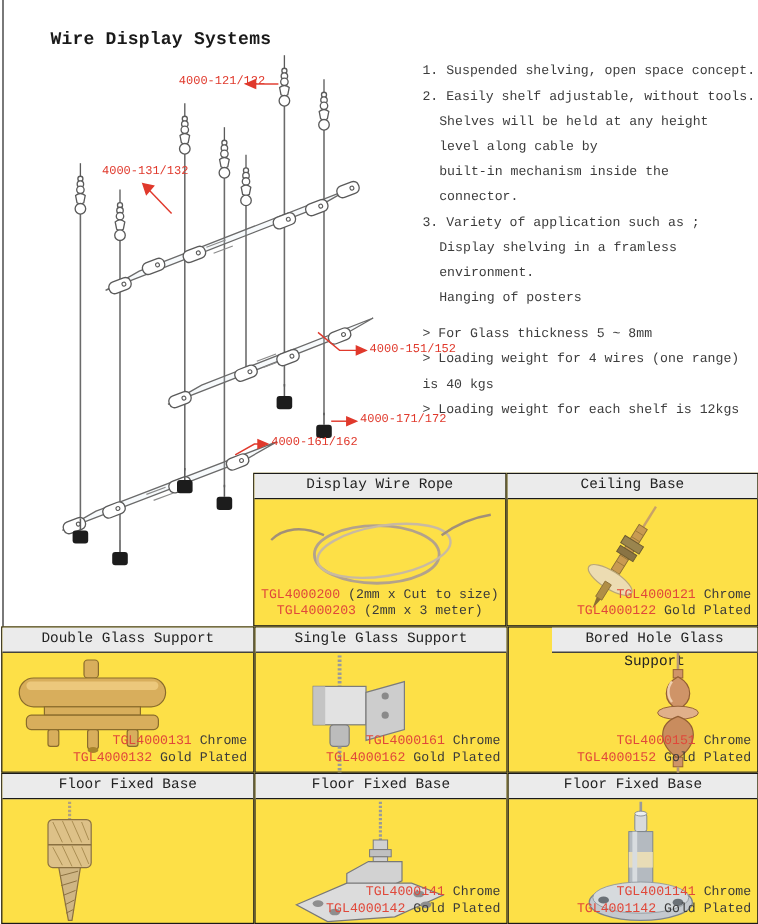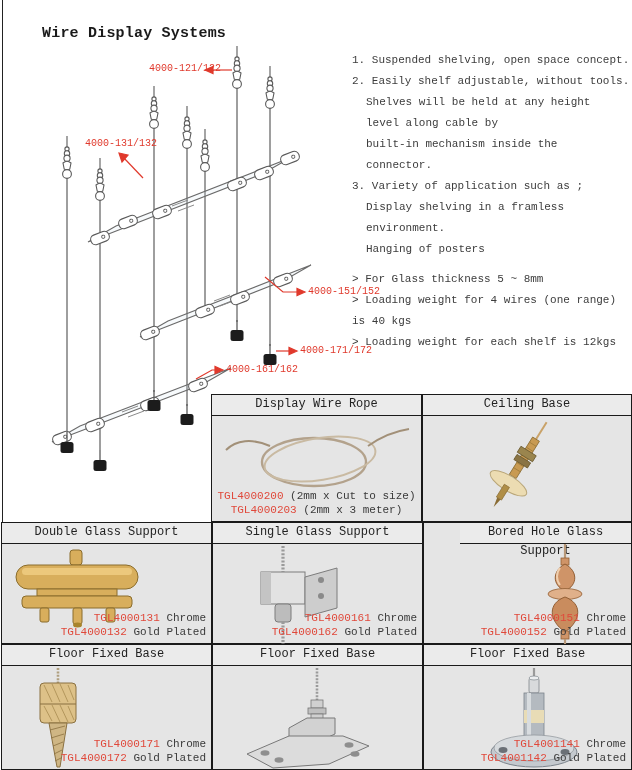--- a/index.html
+++ b/index.html
@@ -10,21 +10,21 @@
   
   .features{position:absolute;left:352px;top:50px;width:278px;font-size:11px;line-height:21px;color:#3c3c3c;}
   .features .cont{padding-left:14px;}
   .features .bullets{margin-top:9px;}
   
   .dlabel{position:absolute;font-size:10px;color:#e0392c;white-space:nowrap;}
   
   #illu{position:absolute;left:0;top:0;width:632px;height:770px;}
   
   .trow{position:absolute;display:flex;}
-  .cell{position:relative;background:#e5e5e5;border:1px solid #1a1a1a;box-sizing:border-box;}
+  .cell{position:relative;background:#fde047;border:1px solid #1a1a1a;box-sizing:border-box;}
   .cell .hdr{height:20px;line-height:19px;text-align:center;background:#ebebeb;
              border-bottom:1px solid #1a1a1a;font-size:12px;color:#222;}
   .cell .body{position:relative;width:100%;height:calc(100% - 20px);}
   .pimg{position:absolute;}
   .ptext{position:absolute;right:5px;bottom:5px;text-align:right;font-size:11px;line-height:14px;white-space:nowrap;}
   .ptext.center{left:0;right:0;text-align:center;}
   .code{color:#e0483a;}
   .desc{color:#3a3a3a;}
 </style>
 </head>
@@ -176,20 +176,24 @@
               <line x1="51" y1="46" x2="59" y2="46"></line>
                 <line x1="51" y1="52" x2="59" y2="52"></line>
             </g>
             <rect x="46" y="30" width="18" height="7" fill="#9a854e" stroke="#6b5a30" stroke-width="0.8"></rect>
             <rect x="47" y="39" width="16" height="6" fill="#8a7444" stroke="#6b5a30" stroke-width="0.8"></rect>
             <ellipse cx="55" cy="68" rx="21" ry="7.5" fill="#ecdcb2" stroke="#b9a678"></ellipse>
             <rect x="52" y="71" width="6" height="15" fill="#b08e46" stroke="#8a6c34" stroke-width="0.7"></rect>
             <polygon points="53,86 57,86 55,96" fill="#8a6c34"></polygon>
           </g>
         </svg>
+        <div class="ptext">
+          <div><span class="code">TGL4000121</span><span class="desc"> Chrome</span></div>
+          <div><span class="code">TGL4000122</span><span class="desc"> Gold Plated</span></div>
+        </div>
       </div>
     </div>
   </div>
 
   <div class="trow" style="left:1px;top:522px;width:631px;height:122px;">
     <div class="cell" style="width:211px;">
       <div class="hdr">Double Glass Support</div>
       <div class="body">
         <svg class="pimg" style="left:8px;top:4px;" width="135" height="92" viewBox="0 0 135 92">
           <g fill="#d8ae5c" stroke="#8a6c2c" stroke-width="1">
@@ -270,41 +274,41 @@
           <line x1="16" y1="36" x2="52" y2="36" stroke="#8a7040" stroke-width="1.2"></line>
           <path d="M25 55 L43 55 L36 99 L33 99 Z" fill="#cfb684" stroke="#8a7040"></path>
           <g stroke="#8a7040" stroke-width="0.8">
             <line x1="26" y1="62" x2="41" y2="58"></line>
               <line x1="27" y1="70" x2="40" y2="66"></line>
             <line x1="29" y1="78" x2="39" y2="74"></line>
               <line x1="30" y1="86" x2="38" y2="82"></line>
             <line x1="31" y1="93" x2="37" y2="90"></line>
           </g>
         </svg>
-        <div class="ptext">
-          <div><span class="code">TGL4000171</span><span class="desc"> Chrome</span></div>
-          <div><span class="code">TGL4000172</span><span class="desc"> Gold Plated</span></div>
-        </div>
       </div>
     </div>
     <div class="cell" style="width:211px;">
       <div class="hdr">Floor Fixed Base</div>
       <div class="body">
         <svg class="pimg" style="left:30px;top:2px;" width="135" height="103" viewBox="0 0 135 103">
           <line x1="74" y1="0" x2="74" y2="32" stroke="#9a9a9a" stroke-width="2.6" stroke-dasharray="2 1.4"></line>
           <rect x="68" y="32" width="12" height="8" fill="#d0d0d0" stroke="#787878" stroke-width="0.8"></rect>
           <rect x="65" y="40" width="18" height="6" fill="#c0c0c0" stroke="#787878" stroke-width="0.8"></rect>
           <rect x="68" y="46" width="12" height="8" fill="#d0d0d0" stroke="#787878" stroke-width="0.8"></rect>
           <polygon points="46,60 64,50 92,50 92,66 70,76 46,76" fill="#d2d2d2" stroke="#787878"></polygon>
           <polygon points="4,86 46,68 100,68 126,78 86,96 30,100" fill="#dcdcdc" stroke="#787878"></polygon>
           <ellipse cx="22" cy="85" rx="4.5" ry="2.8" fill="#8e8e8e"></ellipse>
           <ellipse cx="36" cy="92" rx="4.5" ry="2.8" fill="#8e8e8e"></ellipse>
           <ellipse cx="106" cy="77" rx="4.5" ry="2.8" fill="#8e8e8e"></ellipse>
           <ellipse cx="112" cy="86" rx="4.5" ry="2.8" fill="#8e8e8e"></ellipse>
         </svg>
+        <div class="ptext">
+          <div><span class="code">TGL4000141</span><span class="desc"> Chrome</span></div>
+          <div><span class="code">TGL4000142</span><span class="desc"> Gold Plated</span></div>
+        </div>
       </div>
     </div>
     <div class="cell" style="width:209px;">
       <div class="hdr">Floor Fixed Base</div>
       <div class="body">
         <svg class="pimg" style="left:55px;top:2px;" width="110" height="103" viewBox="0 0 110 103">
           <line x1="55" y1="0" x2="55" y2="12" stroke="#9a9a9a" stroke-width="2.2"></line>
           <rect x="50" y="10" width="10" height="15" rx="2" fill="#d8dadc" stroke="#80868c" stroke-width="0.8"></rect>
           <ellipse cx="55" cy="10" rx="5" ry="2" fill="#eceef0" stroke="#80868c" stroke-width="0.7"></ellipse>
           <rect x="45" y="25" width="20" height="52" fill="#b4bac0" stroke="#7c848c" stroke-width="0.8"></rect>

